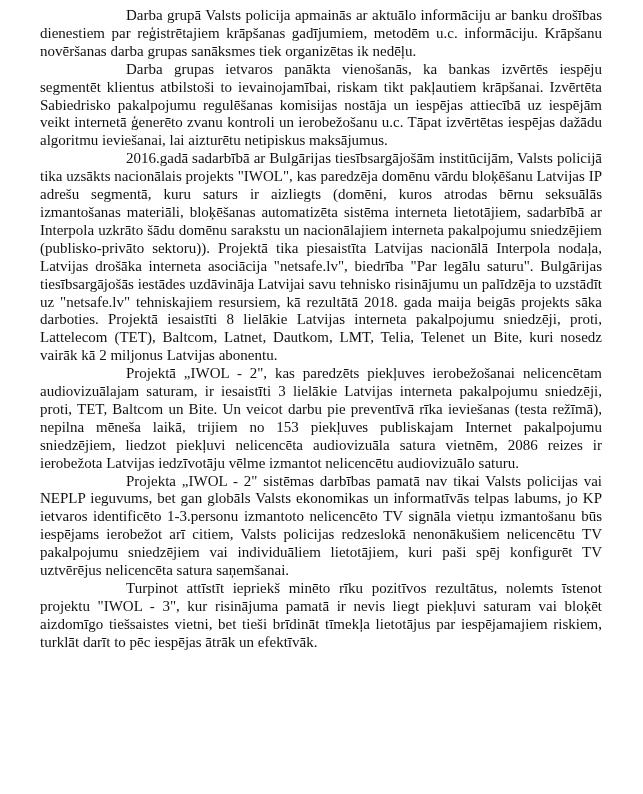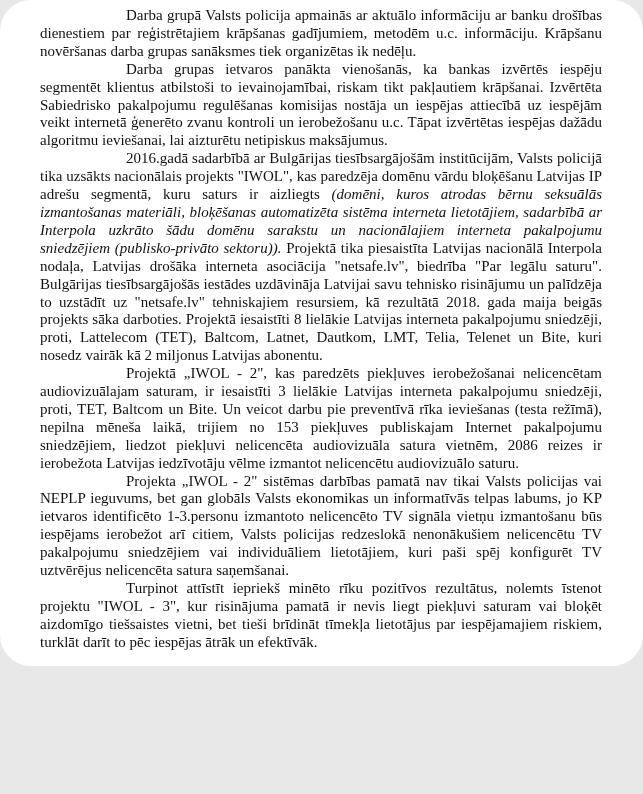--- a/index.html
+++ b/index.html
@@ -4,45 +4,43 @@
 <title>Document</title>
 <style>
   html, body {
     margin: 0;
     padding: 0;
     background: #e8e8e8;
   }
   .page {
     position: relative;
     width: 643px;
-    height: 666px;
+    height: 794px;
     margin: 0 auto;
     background: #ffffff;
     overflow: hidden;
     box-sizing: border-box;
-    border-radius: 31px;
   }
   .content {
     position: absolute;
     top: 7px;
     left: 40px;
     width: 562px;
     color: #111111;
     font-family: "Liberation Serif", "DejaVu Serif", serif;
     font-size: 15px;
     line-height: 17.9px;
     text-align: justify;
   }
   .content p {
     margin: 0;
     padding: 0;
     text-indent: 86px;
   }
   .seg-italic {
-    font-style: italic;
   }
 </style>
 </head>
 <body>
 
 <div class="page">
   <div class="content">
 
     <p><span>Darba grupā Valsts policija apmainās ar aktuālo informāciju ar banku drošības dienestiem par reģistrētajiem krāpšanas gadījumiem, metodēm u.c. informāciju. Krāpšanu novēršanas darba grupas sanāksmes tiek organizētas ik nedēļu.</span></p>
 

